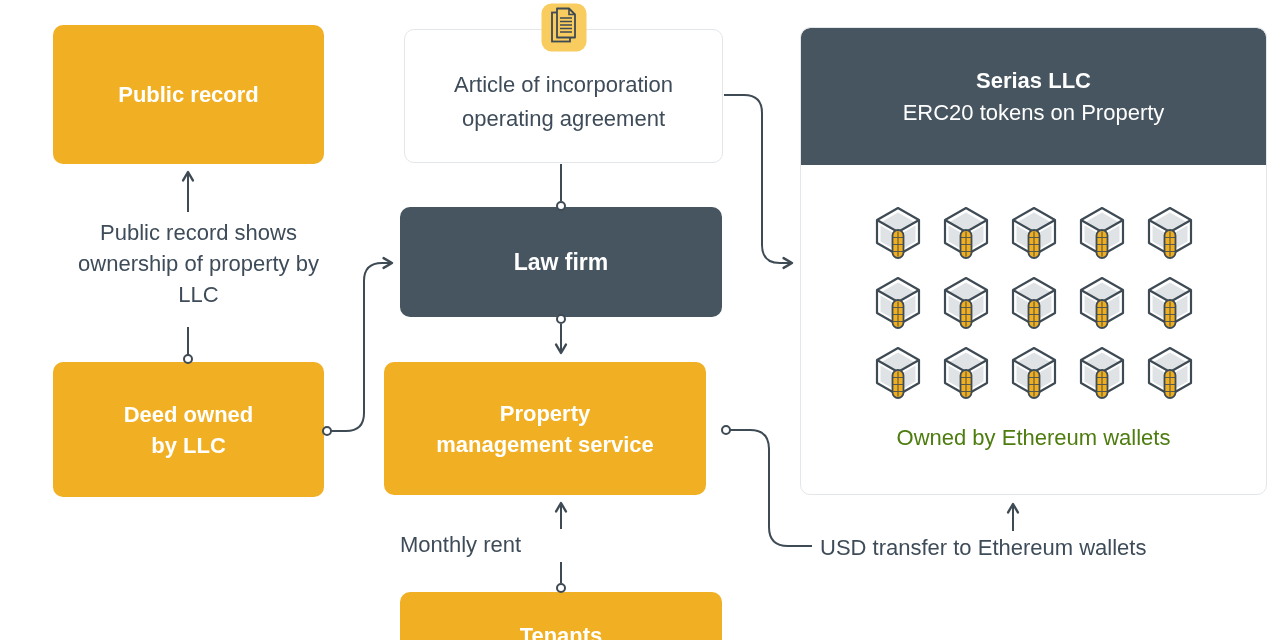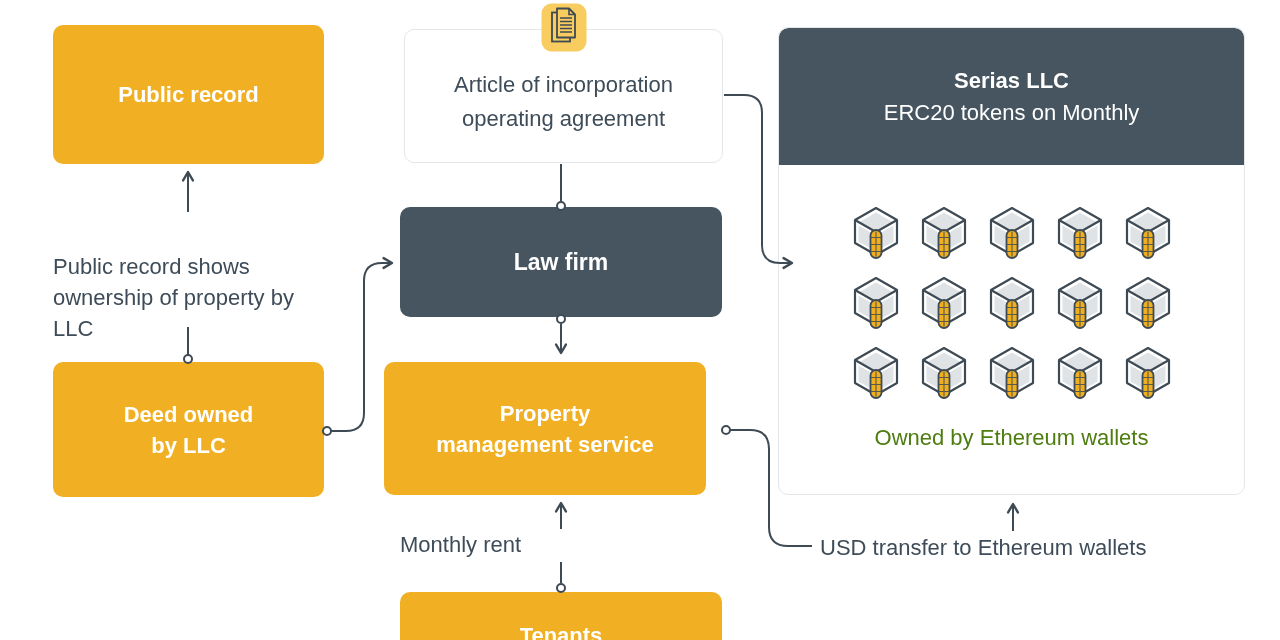--- a/index.html
+++ b/index.html
@@ -20,40 +20,40 @@
   .node-public-record{left:53px;top:25px;width:271px;height:139px;}
   .node-deed{left:53px;top:362px;width:271px;height:135px;}
   .node-article{left:404px;top:29px;width:319px;height:134px;padding-top:12px;}
   .node-lawfirm{left:400px;top:207px;width:322px;height:110px;justify-content:center;}
   .node-pms{left:384px;top:362px;width:322px;height:133px;}
   .node-tenants{left:400px;top:592px;width:322px;height:96px;justify-content:flex-start;padding-top:28px;}
 
   .doc-icon{position:absolute;left:50%;top:-27px;transform:translateX(-50%);width:46px;height:49px;z-index:4;}
 
   .panel{
-    position:absolute;left:778px;top:27px;width:467px;height:468px;background:#ffffff;
+    position:absolute;left:800px;top:27px;width:467px;height:468px;background:#ffffff;
     border:1px solid #E4E7EA;border-radius:10px;box-sizing:border-box;z-index:3;overflow:hidden;
   }
   .panel-header{
     height:137px;background:#46555F;color:#ffffff;display:flex;flex-direction:column;
     align-items:center;justify-content:center;text-align:center;border-radius:9px 9px 0 0;
   }
   .panel-title{font-weight:700;font-size:22px;line-height:32px;}
   .panel-subtitle{font-weight:400;font-size:22px;line-height:32px;}
   .token-grid{
     margin-top:40px;display:grid;grid-template-columns:repeat(5,48px);
     column-gap:20px;row-gap:14px;justify-content:center;
   }
   .cube{width:48px;height:56px;display:block;}
   .panel-caption{margin-top:24px;text-align:center;font-size:22px;color:#4d7c0f;}
 
   .note{
     position:absolute;color:#3E4C59;font-size:22px;z-index:3;
   }
-  .note-public{left:53px;top:217px;width:271px;line-height:31px;margin-top:34px;}
+  .note-public{left:63px;top:217px;width:271px;text-align:center;line-height:31px;}
   .note-monthly{left:400px;top:532px;width:322px;text-align:left;}
   .note-usd{left:820px;top:535px;white-space:nowrap;}
 </style>
 </head>
 <body>
 
 <div class="canvas">
 
   <svg class="connector-layer" xmlns="http://www.w3.org/2000/svg">
     <defs>
@@ -127,21 +127,21 @@
 
   <div class="note note-monthly">Monthly rent</div>
 
   <div class="node yellow-node node-tenants">
     <span class="line">Tenants</span>
   </div>
 
   <div class="panel">
     <div class="panel-header">
       <span class="panel-title">Serias LLC</span>
-      <span class="panel-subtitle">ERC20 tokens on Monthly</span>
+      <span class="panel-subtitle">ERC20 tokens on Property</span>
     </div>
     <div class="token-grid" style="grid-template-columns: repeat(5, 48px);">
   <svg class="cube" viewBox="0 0 48 56" xmlns="http://www.w3.org/2000/svg">
     <path d="M24,3 L45,15 L45,38 L24,50 L3,38 L3,15 Z" fill="#ffffff" stroke="#3E4A54" stroke-width="2.2" stroke-linejoin="round"></path>
     <polygon points="24,7.5 40.5,17 24,26.5 7.5,17" fill="#DFE3E6"></polygon>
     <polygon points="6.5,20.5 20.5,28.5 20.5,44.5 6.5,36.5" fill="#DFE3E6"></polygon>
     <polygon points="41.5,20.5 27.5,28.5 27.5,44.5 41.5,36.5" fill="#DFE3E6"></polygon>
     <path d="M3,15 L24,27 L45,15" fill="none" stroke="#3E4A54" stroke-width="2.2" stroke-linejoin="round"></path>
     <path d="M24,27 L24,50" fill="none" stroke="#3E4A54" stroke-width="2.2"></path>
     <rect x="18.5" y="25" width="11" height="28" rx="5.5" fill="#F0AF1F" stroke="#3E4A54" stroke-width="1.8"></rect>

